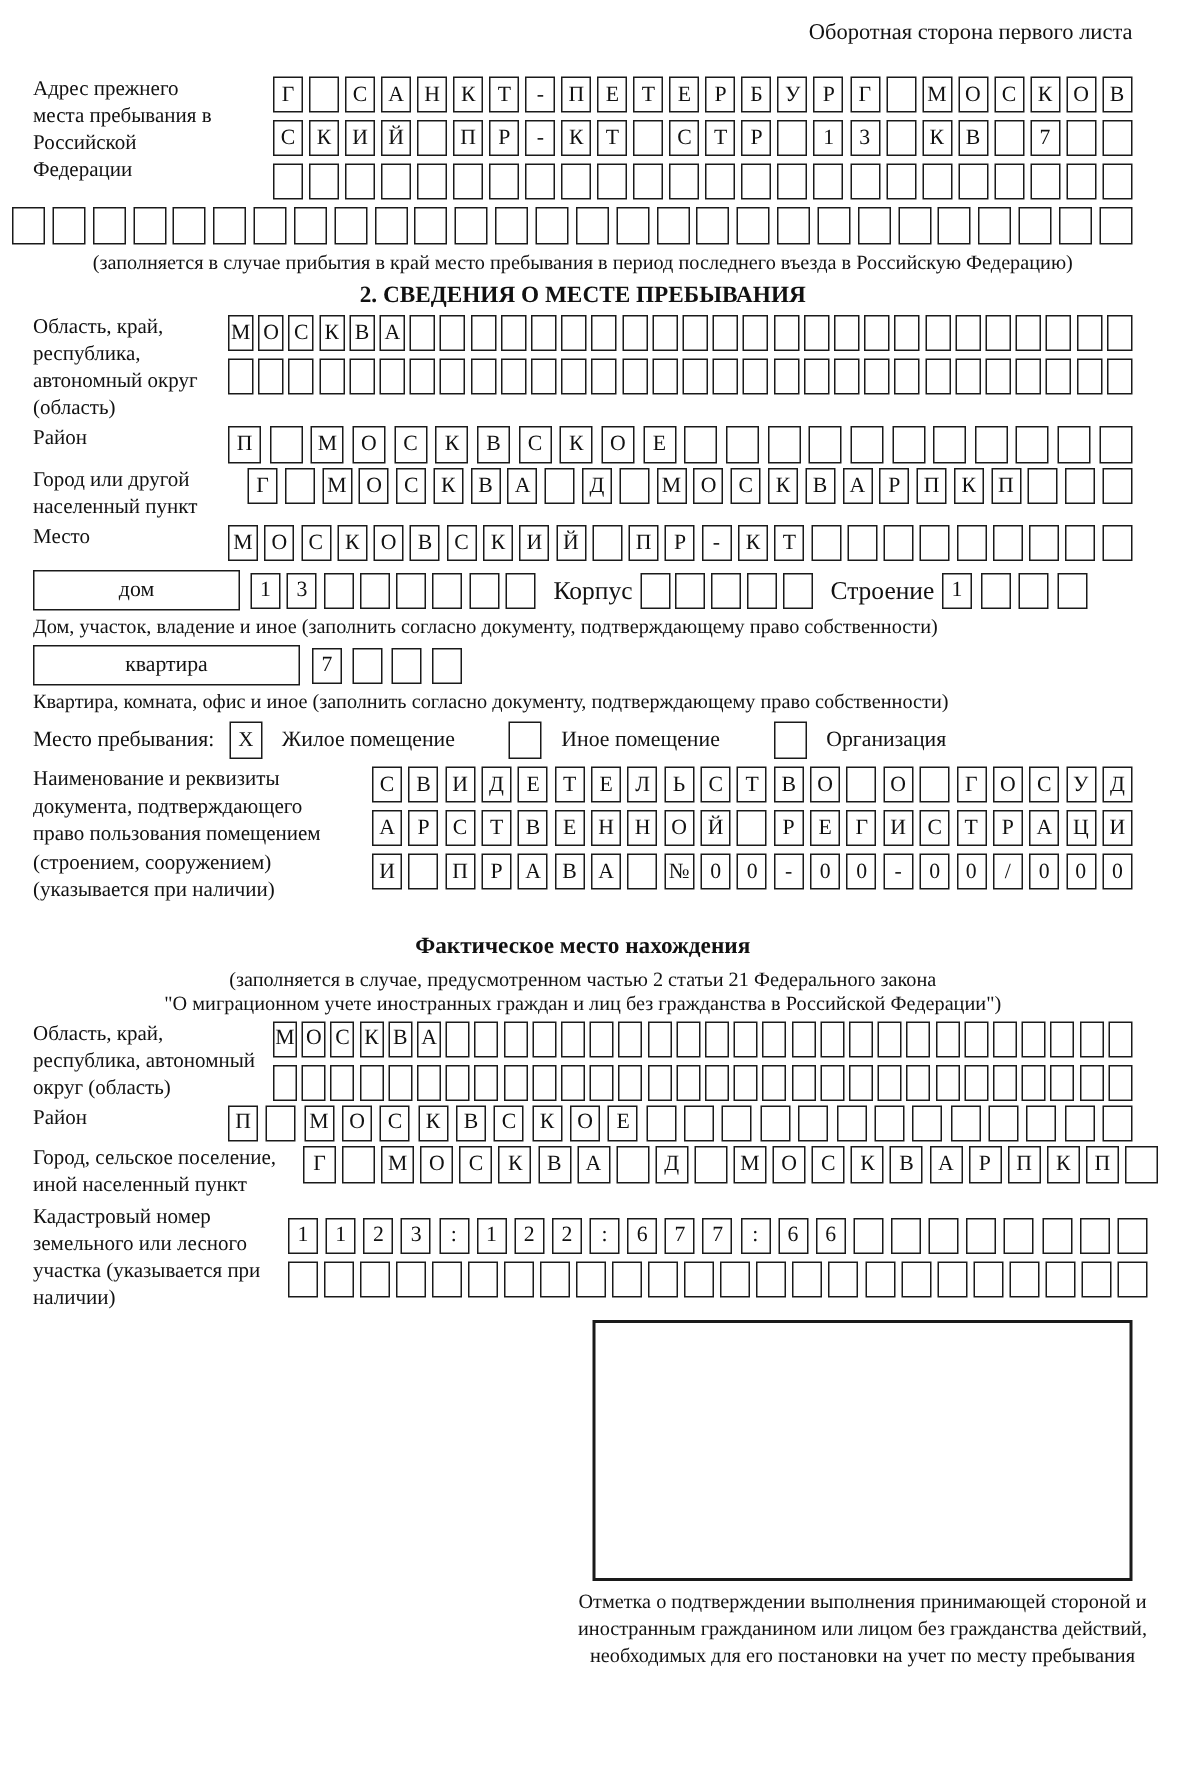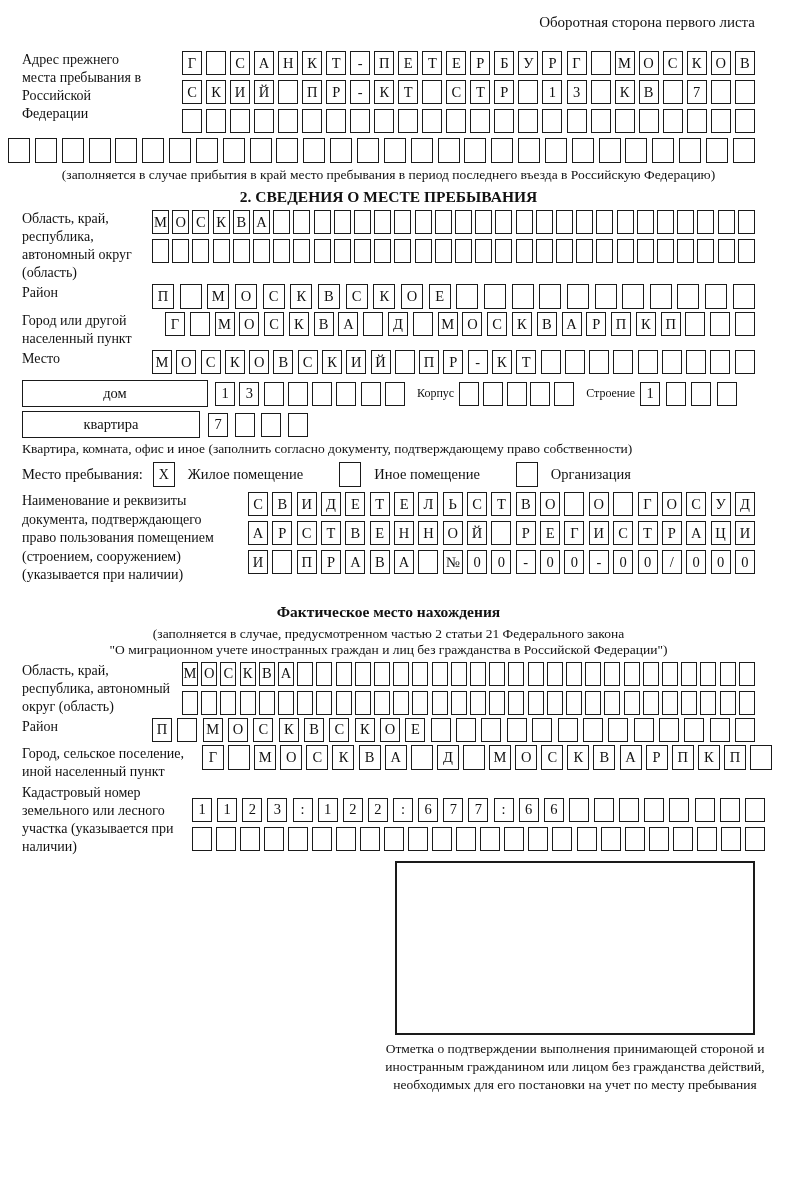--- a/index.html
+++ b/index.html
@@ -46,24 +46,24 @@
 
   .title-s2 { margin-top: 5px; }
   .region-block { margin-top: 4px; }
   .district-block { margin-top: 2px; }
   .city-block { margin-top: 3px; }
   .street-block { margin-top: 2px; }
 
   .house-row { margin-top: 6px; display: flex; align-items: center; }
   .widebox { border: 1.6px solid #1a1a1a; height: 27px; flex: none;
              display: flex; align-items: center; justify-content: center; font-size: 14.5px; }
-  .dom-box { width: 186px; }
+  .dom-box { width: 138px; }
   .kv-box  { width: 178px; }
   .house-cells { width: 190px; margin-left: 7px; }
-  .mid-lbl { font-size: 12px; margin: 0 5px 0 12px; flex: none; }
+  .mid-lbl { font-size: 17px; margin: 0 5px 0 12px; flex: none; }
   .korpus-cells { width: 115px; }
   .stroenie-cells { width: 97px; }
   .apt-row { margin-top: 4px; display: flex; align-items: center; }
   .apt-cells { width: 100px; margin-left: 8px; }
   .small-note { margin-top: 3px; }
 
   .stay-row { margin-top: 5px; display: flex; align-items: center; font-size: 14.5px; }
   .options { display: flex; align-items: center; margin-left: 10px; }
   .cbox { border: 1.6px solid #1a1a1a; width: 22px; height: 25px; flex: none;
           display: flex; align-items: center; justify-content: center;
@@ -72,21 +72,21 @@
   .choose-note { margin-top: 2px; width: 620px; text-align: center; }
 
   .doc-block { margin-top: 5px; }
   .doc-block .lbl { line-height: 18.5px; }
 
   .fact-title { margin-top: 18px; }
   .fact-note { margin-top: 5px; }
   .fact-region { margin-top: 4px; }
   .fact-district { margin-top: 2px; }
   .fact-city { margin-top: 3px; }
-  .cadastre-block { margin-top: 3px; align-items: center; }
+  .cadastre-block { margin-top: 3px; }
   .cadastre-block .rows { margin-top: 9px; }
 
   .stamp-box { margin-top: 5px; margin-left: 373px; width: 360px; height: 174px;
                border: 2px solid #1a1a1a; background: #fff; }
   .stamp-caption { margin-top: 5px; margin-left: 353px; width: 400px;
                    text-align: center; font-size: 13.5px; line-height: 18px; }
 </style>
 </head>
 <body>
 
@@ -399,20 +399,21 @@
         <div class="cell"></div>
       </div>
     <span class="mid-lbl">Строение</span>
     <div class="boxrow stroenie-cells">
         <div class="cell">1</div>
         <div class="cell"></div>
         <div class="cell"></div>
         <div class="cell"></div>
       </div>
   </div>
+  <div class="note small-note">Дом, участок, владение и иное (заполнить согласно документу, подтверждающему право собственности)</div>
 
   <div class="apt-row">
     <div class="widebox kv-box">
       <span>квартира</span>
     </div>
     <div class="boxrow apt-cells">
         <div class="cell">7</div>
         <div class="cell"></div>
         <div class="cell"></div>
         <div class="cell"></div>

